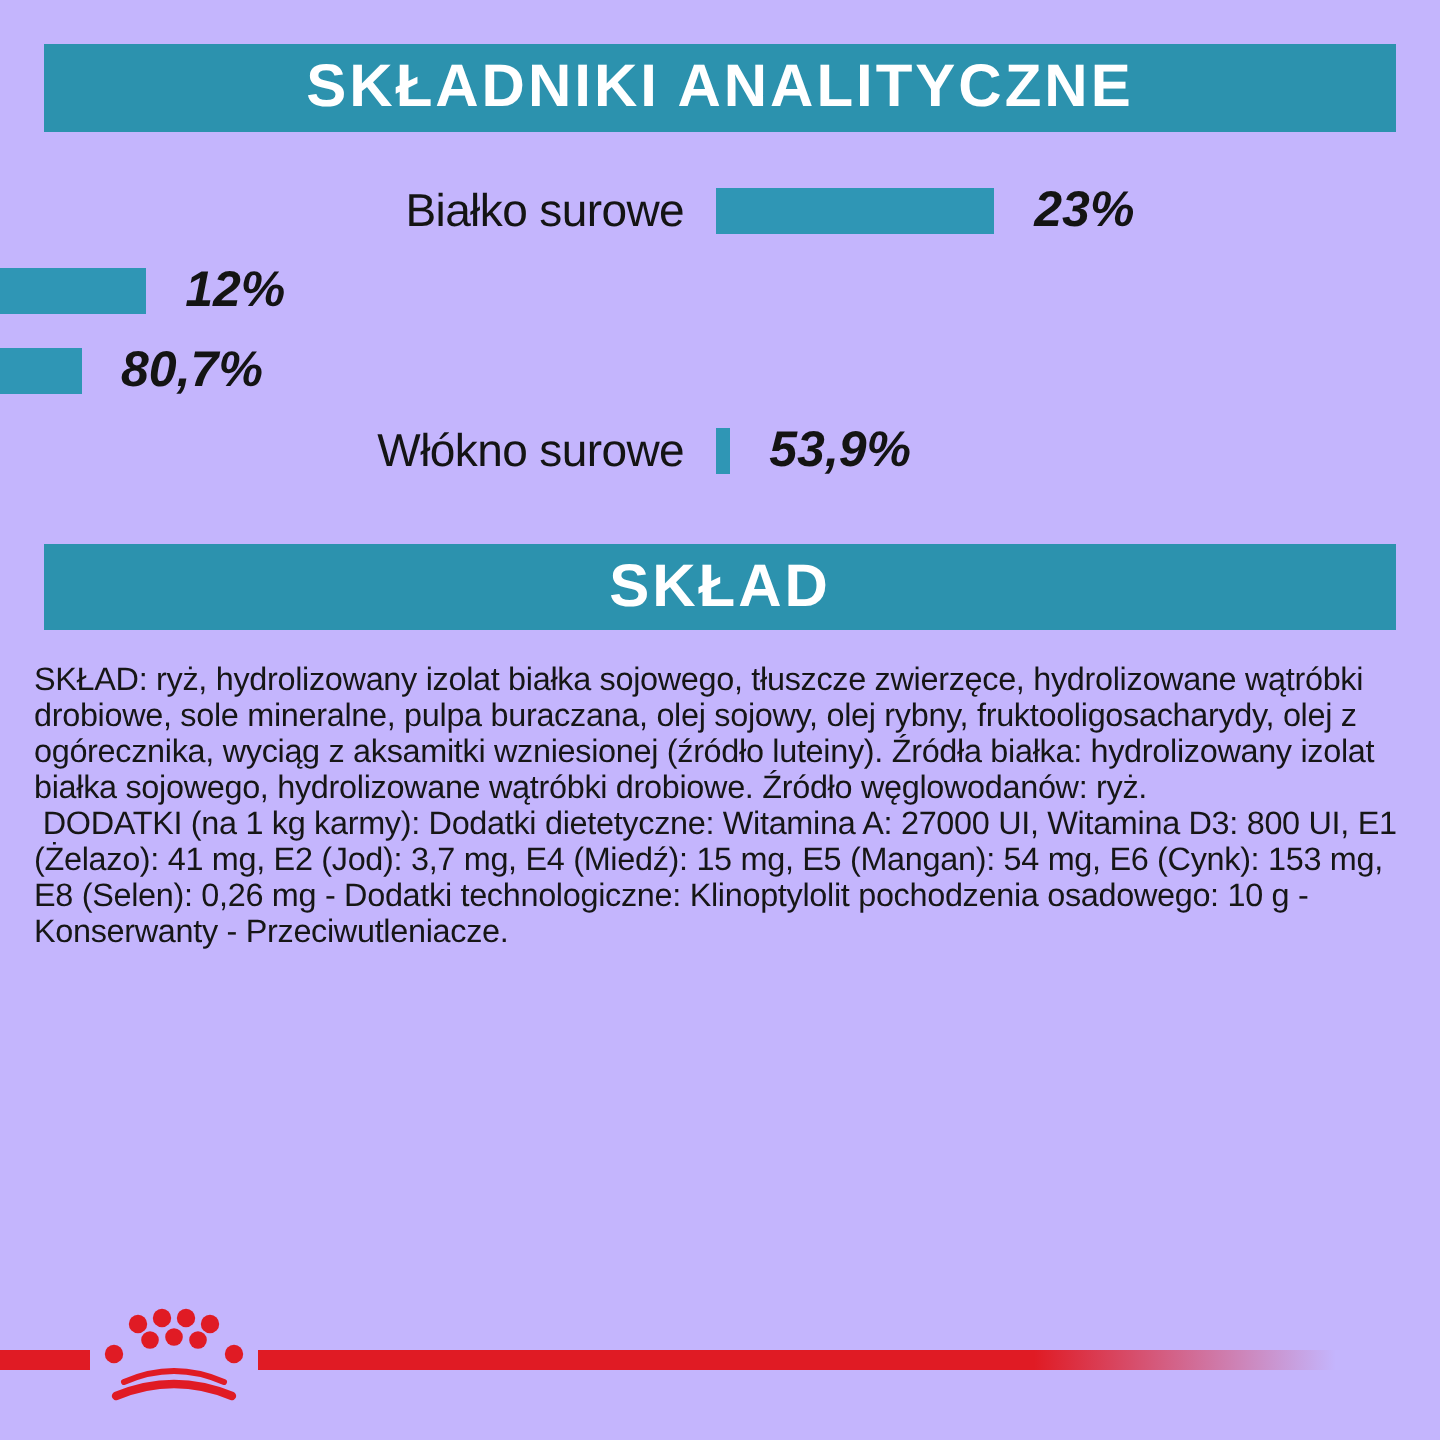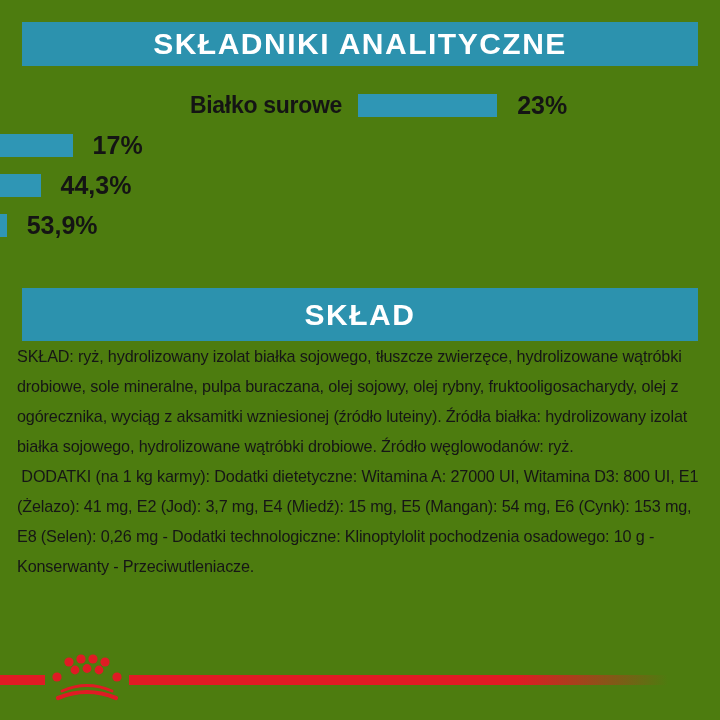--- a/index.html
+++ b/index.html
@@ -1,46 +1,47 @@
 <!DOCTYPE html>
 <html lang="pl"><head>
 <meta charset="utf-8">
 <style>
   html,body { margin:0; padding:0; }
   body { background:#ffffff; font-family:"Liberation Sans", sans-serif; }
   .page {
-    position:relative; width:720px; height:720px; background:#4d7c0f;
+    position:relative; width:720px; height:720px; background:#c4b5fd;
     overflow:hidden; margin:0 auto;
   }
   
   .band {
     position:absolute; left:22px; width:676px;
     background:#2c92ae; color:#ffffff;
     display:flex; align-items:center; justify-content:center;
     font-weight:bold; font-size:30px; letter-spacing:1.5px;
   }
   .band1 { top:22px; height:44px; }
-  .band2 { top:272px; height:53px;margin-top:16px; }
+  .band2 { top:272px; height:43px; }
   
   .chart { position:absolute; top:85px; left:0; width:720px; }
   .crow { display:flex; align-items:center; height:40px; }
   .crow .lbl {
     width:342px; text-align:right; padding-right:16px; flex:none;
-    font-size:23px; font-weight:bold; color:#141414; letter-spacing:-0.3px;
+    font-size:23px; font-weight:normal; color:#141414; letter-spacing:-0.3px;
     white-space:nowrap;
   }
   .crow .bar { height:23px; flex:none; background:#2f96b5; }
   .crow .val {
     margin-left:20px; font-size:25px; font-weight:bold; color:#141414;
     white-space:nowrap;
+    font-style:italic;
   }
   
   .bodytext {
-    position:absolute; top:341px; left:17px; width:688px;
-    font-size:16.2px; line-height:30px; color:#161616; letter-spacing:-0.15px;
+    position:absolute; top:331px; left:17px; width:688px;
+    font-size:16.2px; line-height:18px; color:#161616; letter-spacing:-0.15px;
   }
   .bodytext p { margin:0; white-space:pre-wrap; }
   
   .line-left  { position:absolute; top:675px; left:0; width:45px; height:10px; background:#e01b24; }
   .line-right {
     position:absolute; top:675px; left:129px; width:539px; height:10px;
     background:linear-gradient(90deg,#e01b24 0%,#e01b24 72%,rgba(224,27,36,0) 100%);
   }
   .crown { position:absolute; left:50px; top:652px; width:74px; height:52px; }
 </style>
@@ -54,27 +55,28 @@
   </div>
 
   <div class="chart" id="chart">
       <div class="crow">
         <div class="lbl">Białko surowe</div>
         <div class="bar" style="width: 139.15px; background: rgb(47, 150, 181);"></div>
         <div class="val">23%</div>
       </div>
       <div class="crow">
         <div class="bar" style="width: 72.6px; background: rgb(47, 150, 181);"></div>
-        <div class="val">17%</div>
+        <div class="val">12%</div>
       </div>
       <div class="crow">
         <div class="bar" style="width: 40.535px; background: rgb(47, 150, 181);"></div>
-        <div class="val">44,3%</div>
+        <div class="val">80,7%</div>
       </div>
       <div class="crow">
+        <div class="lbl">Włókno surowe</div>
         <div class="bar" style="width: 6.655px; background: rgb(47, 150, 181);"></div>
         <div class="val">53,9%</div>
       </div>
     </div>
 
   <div class="band band2">
     <span>SKŁAD</span>
   </div>
 
   <div class="bodytext">

